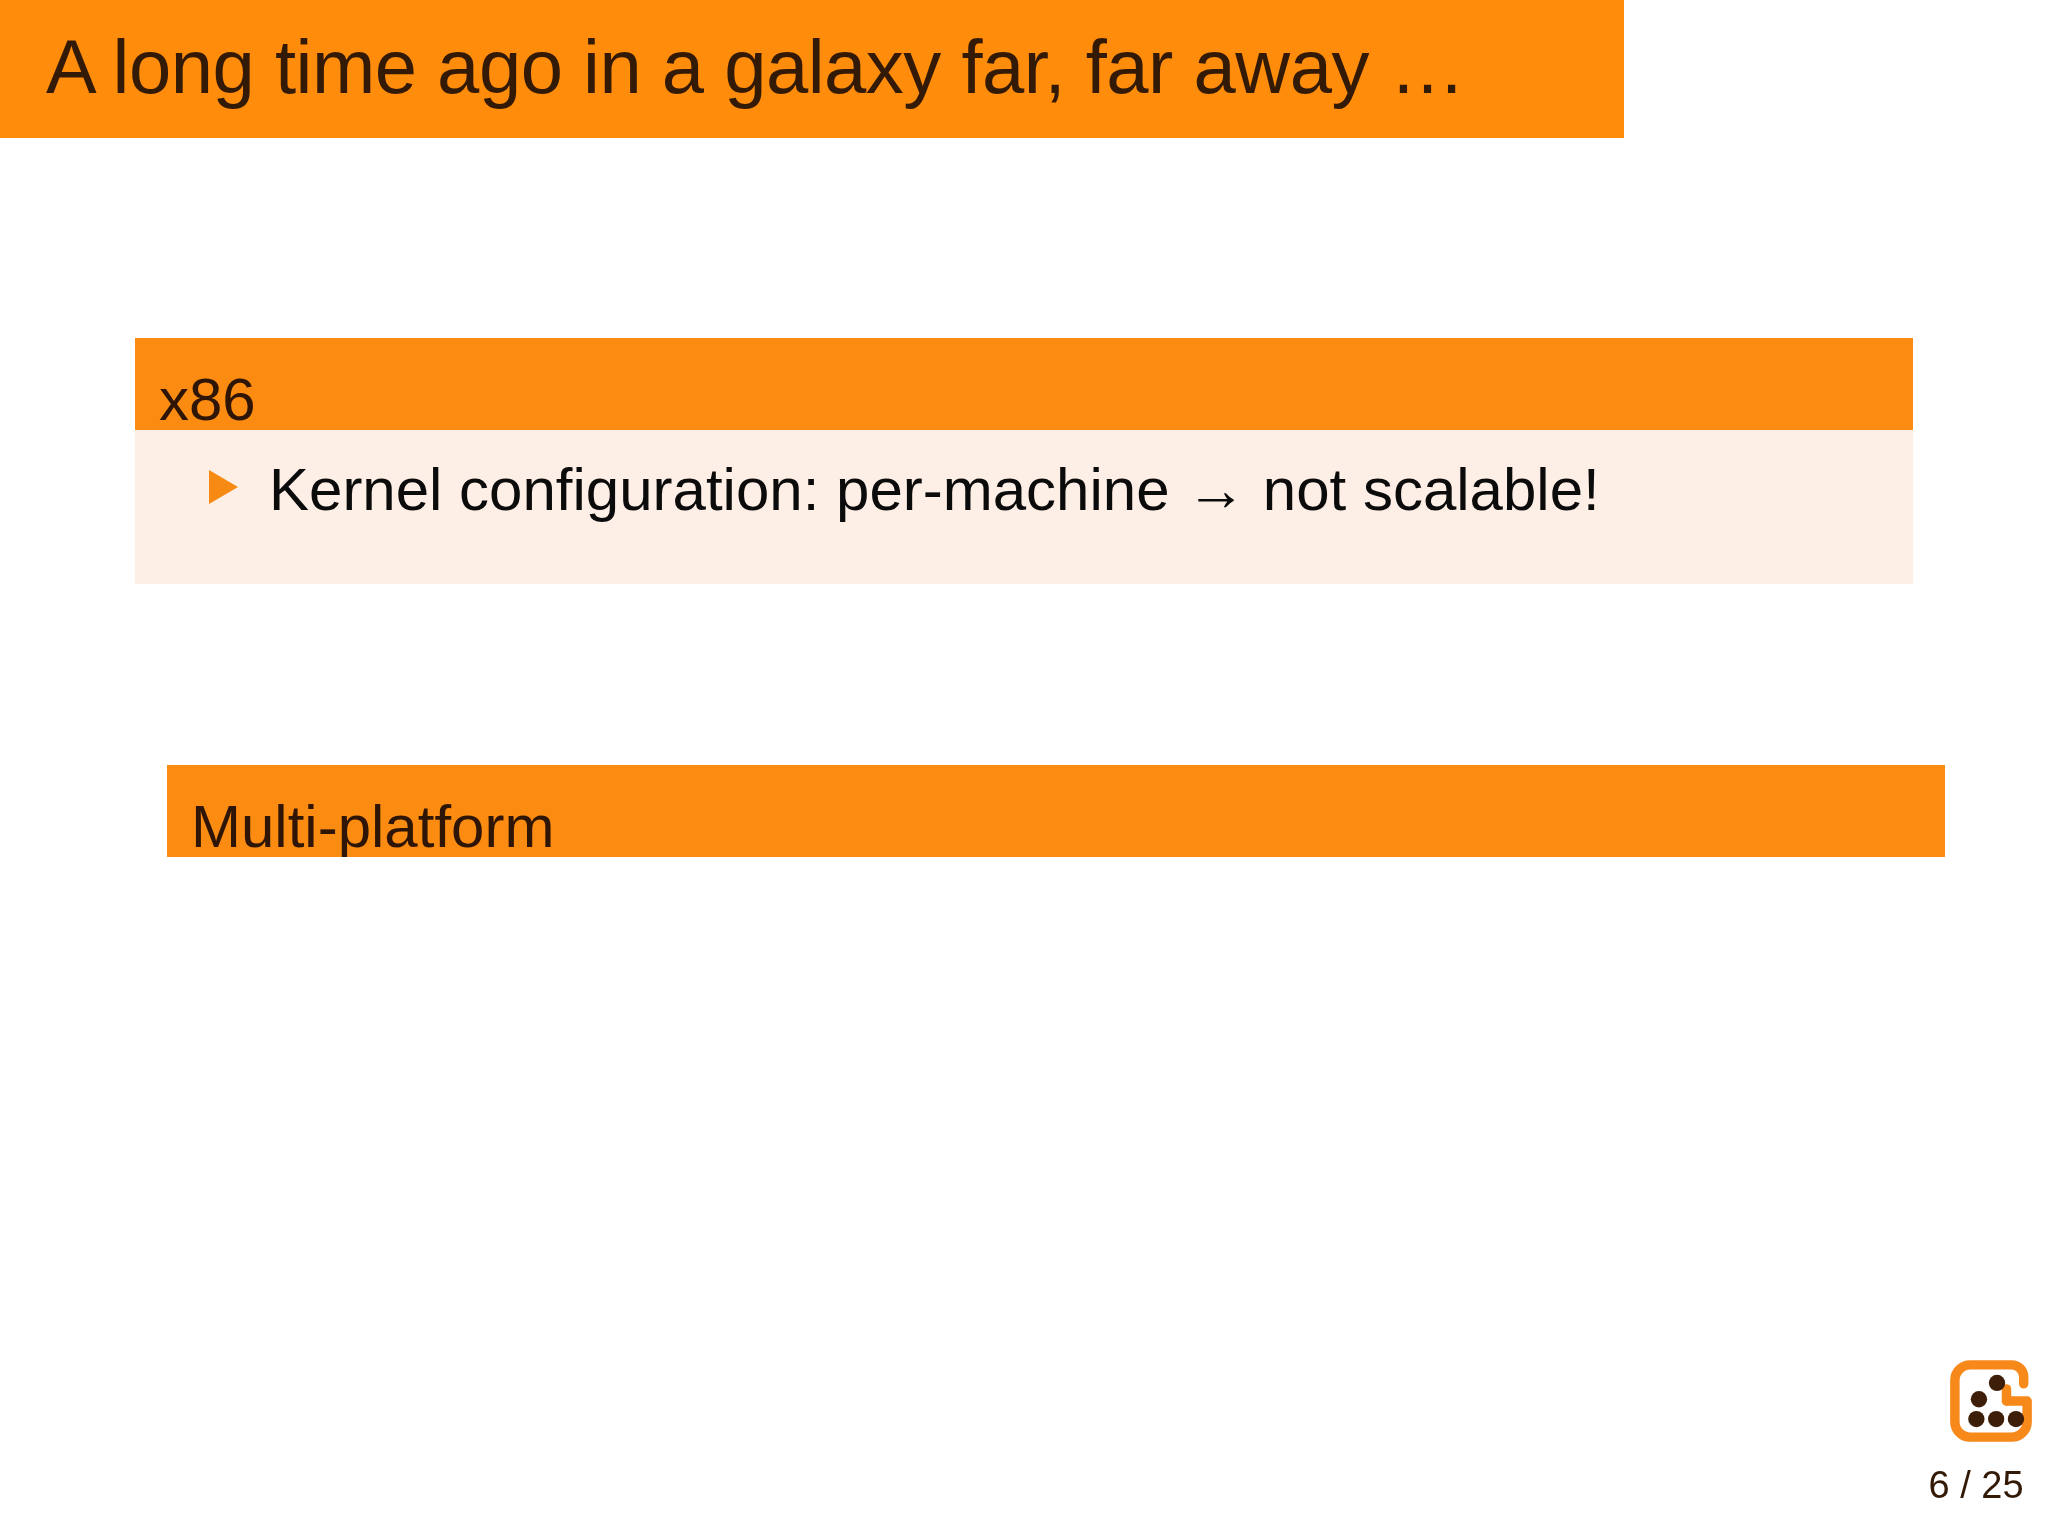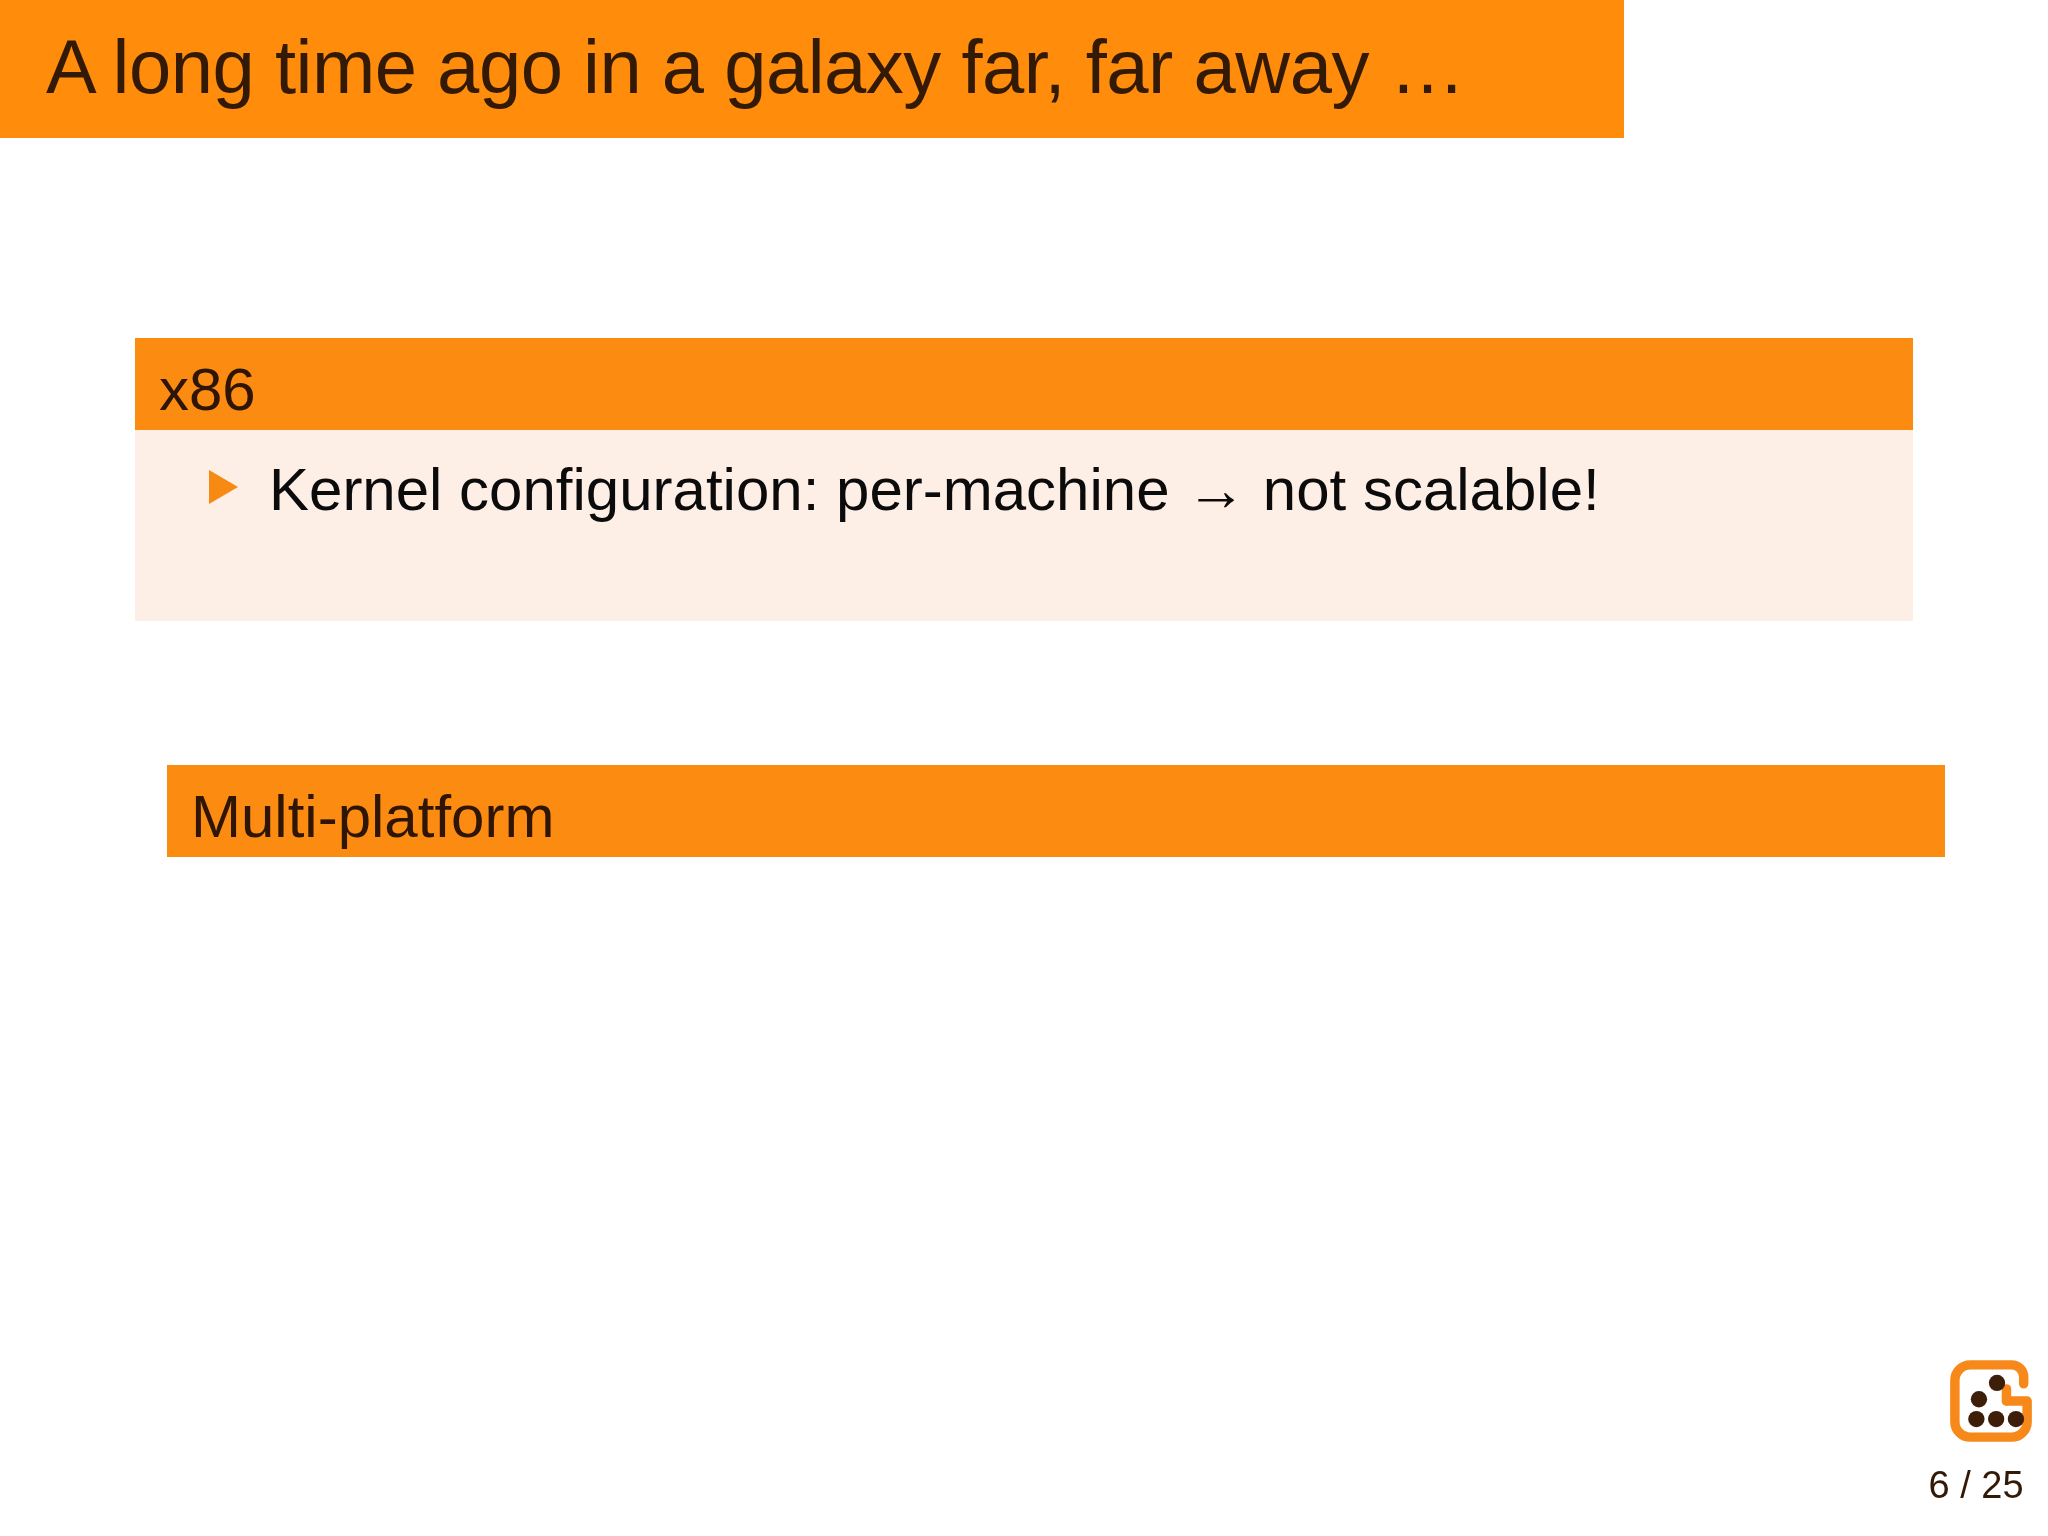--- a/index.html
+++ b/index.html
@@ -50,34 +50,34 @@
   .block {
     position: absolute;
     left: 135px;
     width: 1778px;
   }
   .block-title {
     background: #fb8c11;
     color: #2e1505;
     font-size: 60px;
     line-height: 1;
-    padding: 22px 0 24px 24px;
+    padding: 32px 0 24px 24px;
     box-sizing: border-box;
     height: 92px;
     white-space: nowrap;
     overflow: hidden;
   }
   .block-body {
     background: #fdeee6;
     box-sizing: border-box;
     padding: 30px 0 34px 0;
   }
 
   #block-x86 { top: 200px; }
-  #block-x86 .block-body { height: 191px; padding-top: 26px; }
+  #block-x86 .block-body { height: 154px; padding-top: 26px; }
 
   #block-multi { top: 627px; margin-left: 32px; }
   #block-multi .block-body { height: 288px; padding-top: 40px; }
 
   
   ul.bullets {
     list-style: none;
     margin: 0;
     padding: 0;
   }

